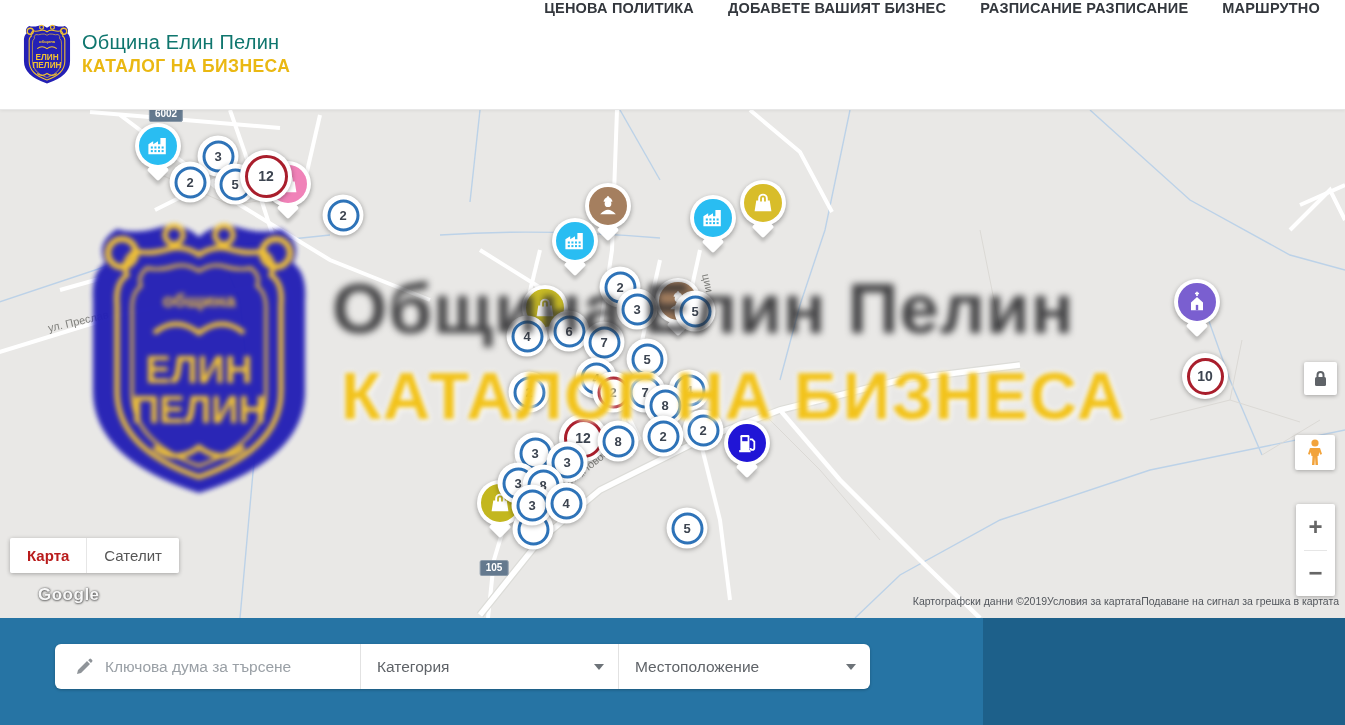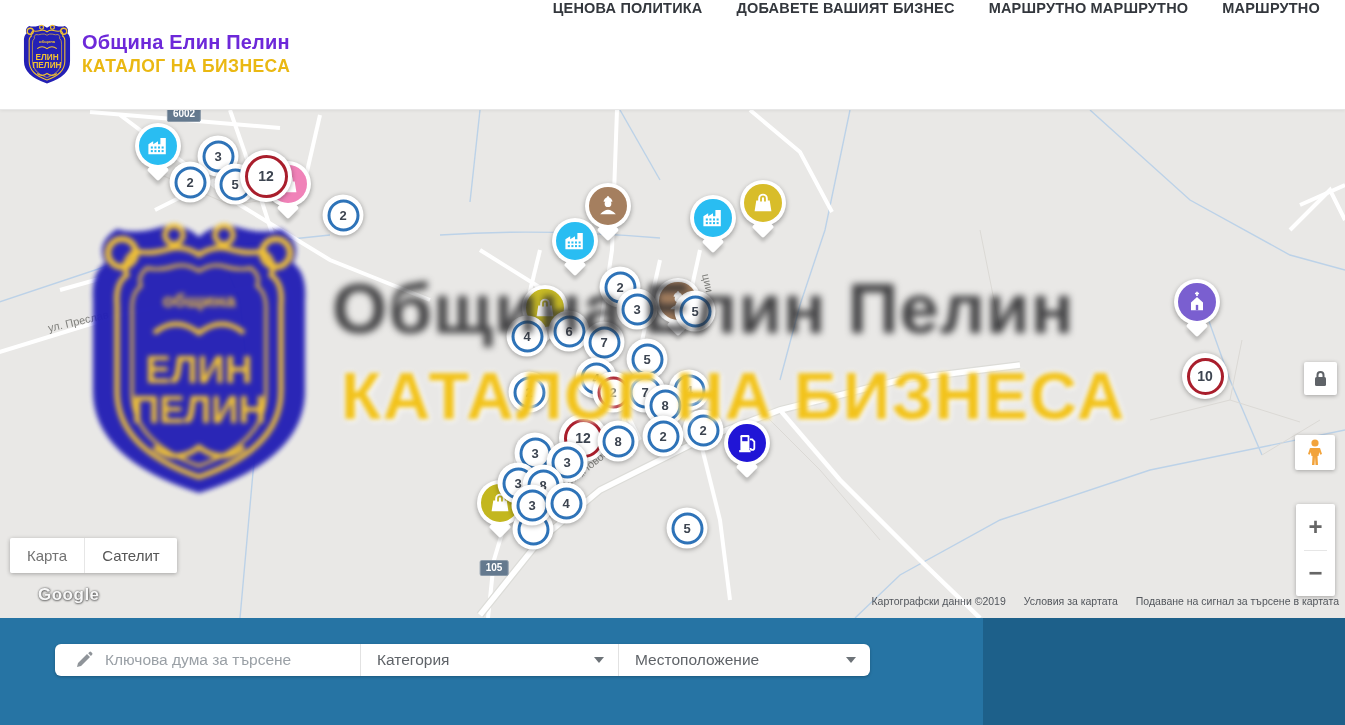--- a/index.html
+++ b/index.html
@@ -5,21 +5,21 @@
   * { margin:0; padding:0; box-sizing:border-box; }
   html,body { width:1345px; height:725px; overflow:hidden; font-family:"Liberation Sans", sans-serif; background:#fff; }
   #app { position:relative; width:1345px; height:725px; }
 
   
   .header { position:absolute; left:0; top:0; width:1345px; height:110px; background:#fff;
             border-bottom:1px solid #e7e7e7; box-shadow:0 1px 3px rgba(0,0,0,.06); z-index:40; }
   .brand { position:absolute; left:22px; top:22px; display:flex; align-items:center; }
   .brand-logo { width:50px; height:64px; }
   .brand-text { margin-left:10px; }
-  .brand-line1 { font-size:20px; font-weight:bold; color:#6d28d9; letter-spacing:.2px; }
+  .brand-line1 { font-size:20px; font-weight:normal; color:#0f766e; letter-spacing:.2px; }
   .brand-line2 { font-size:17.5px; font-weight:bold; color:#eab812; letter-spacing:.4px; margin-top:2px; }
   .main-nav { position:absolute; right:25px; top:0; height:110px; display:flex; align-items:flex-start; }
   .nav-item { font-size:14.5px; font-weight:bold; color:#33373d; margin-left:34px; cursor:pointer;
               letter-spacing:.2px; white-space:nowrap; text-decoration:none; }
 
   
   .map { position:absolute; left:0; top:110px; width:1345px; height:508px; background:#e9e8e6; overflow:hidden; }
   .map-svg { position:absolute; left:0; top:0; }
   .street-label { position:absolute; font-size:11px; color:#80807d; white-space:nowrap; transform-origin:left center; }
   .road-badge { position:absolute; background:#64798e; color:#fff; font-size:10px; font-weight:bold;
@@ -47,41 +47,41 @@
               filter:blur(3.5px); white-space:nowrap; letter-spacing:1px; }
   .wm-line2 { left:341px; top:248px; width:860px; font-size:66px; font-weight:bold; color:#f2c31c;
               filter:blur(2.2px); white-space:nowrap; letter-spacing:1.5px;
               text-shadow:0 0 6px rgba(255,255,255,.95), 0 0 2px rgba(255,255,255,.9), 2px 2px 3px rgba(255,255,255,.8); }
 
   
   .maptype { position:absolute; left:10px; top:428px; height:35px; display:flex; z-index:30;
              box-shadow:0 1px 4px rgba(0,0,0,.3); border-radius:2px; overflow:hidden; }
   .maptype-btn { background:#fff; height:35px; display:flex; align-items:center; padding:0 17px;
                  font-size:15px; cursor:pointer; border:none; }
-  .maptype-btn.active { font-weight:normal; color:#737373; }
+  .maptype-btn.active { font-weight:bold; color:#b91c1c; }
   .maptype-btn.inactive { color:#565656; border-left:1px solid #e6e6e6; }
   .google-logo { position:absolute; left:8px; top:475px; z-index:30; font-size:17px; font-weight:bold; letter-spacing:.5px;
                  color:rgba(255,255,255,.95);
                  text-shadow:0 0 2px rgba(90,90,90,.8), 0 1px 2px rgba(90,90,90,.7), 1px 0 2px rgba(90,90,90,.6);padding-left:30px; }
-  .attribution { position:absolute; right:6px; top:485px; z-index:30; display:flex; gap:18px;
+  .attribution { position:absolute; right:6px; top:485px; z-index:30; display:flex; 
                  font-size:10.5px; color:#52565c; }
   .attribution span { cursor:pointer; white-space:nowrap; }
   .ctl { position:absolute; background:#fff; border-radius:2px; box-shadow:0 1px 4px rgba(0,0,0,.3);
          display:flex; align-items:center; justify-content:center; cursor:pointer; z-index:30; }
   .ctl-lock { left:1304px; top:252px; width:33px; height:33px; }
   .ctl-pegman { left:1295px; top:325px; width:40px; height:35px; }
   .ctl-zoom { left:1296px; top:394px; width:39px; height:92px; flex-direction:column; z-index:30; }
   .zoom-btn { width:100%; height:46px; display:flex; align-items:center; justify-content:center;
               font-size:24px; font-weight:bold; color:#666; cursor:pointer; }
   .zoom-divider { width:23px; height:1px; background:#e6e6e6; }
 
   
   .searchbar { position:absolute; left:0; top:618px; width:1345px; height:107px; background:#2674a4; z-index:40; }
   .searchbar-right { position:absolute; left:983px; top:0; width:362px; height:107px; background:#1d608a; }
-  .search-form { position:absolute; left:55px; top:26px; width:815px; height:32px; background:#fff;
+  .search-form { position:absolute; left:55px; top:26px; width:815px; height:45px; background:#fff;
                  border-radius:6px; box-shadow:0 1px 3px rgba(0,0,0,.25); display:flex; align-items:stretch; }
   .sf-section { display:flex; align-items:center; position:relative; }
   .sf-keyword { width:305px; padding-left:20px; }
   .sf-select { border-left:1px solid #e2e2e2; padding:0 14px 0 16px; cursor:pointer; }
   .sf-cat { width:258px; }
   .sf-loc { width:252px; }
   .sf-input { border:none; outline:none; font-size:15.5px; color:#444; width:230px; margin-left:12px;
               font-family:"Liberation Sans", sans-serif; }
   .sf-input::placeholder { color:#9aa0a6; }
   .sf-select-label { font-size:15.5px; color:#5f6368; flex:1; }
@@ -110,21 +110,21 @@
         <path d="M70,232 q22,18 45,0 q23,18 45,0" fill="none" stroke="#f2c230" stroke-width="5"></path>
       </svg>
       <div class="brand-text">
         <div class="brand-line1">Община Елин Пелин</div>
         <div class="brand-line2">КАТАЛОГ НА БИЗНЕСА</div>
       </div>
     </div>
     <nav class="main-nav">
         <a class="nav-item">ЦЕНОВА ПОЛИТИКА</a>
         <a class="nav-item">ДОБАВЕТЕ ВАШИЯТ БИЗНЕС</a>
-        <a class="nav-item">МАРШРУТНО МАРШРУТНО</a>
+        <a class="nav-item">РАЗПИСАНИЕ РАЗПИСАНИЕ</a>
         <a class="nav-item">МАРШРУТНО</a>
       </nav>
   </div>
 
   <div class="map">
     <svg class="map-svg" width="1345" height="508" viewBox="0 0 1345 508">
 
       <g stroke="#bcd2e8" stroke-width="1.4" fill="none">
         <path d="M240,508 L255,340 L240,190 L210,120"></path>
         <path d="M-10,195 L140,145 L330,125"></path>
@@ -170,21 +170,21 @@
       <path d="M780,300 L840,370 L920,450 L980,508" stroke="#ffffff" stroke-width="4.5" fill="none"></path>
       <path d="M700,330 L720,410 L730,490" stroke="#ffffff" stroke-width="4" fill="none"></path>
     </svg>
 
     <div id="street-labels">
         <div class="street-label" style="left: 48px; top: 212px; transform: rotate(-13deg);">ул. Преслав</div>
         <div class="street-label" style="left: 560px; top: 372px; transform: rotate(-38deg);">бул. „Новосел</div>
         <div class="street-label" style="left: 706px; top: 158px; transform: rotate(78deg);">ции</div>
       </div>
     <div id="road-badges">
-        <div class="road-badge" style="left: 184px; top: 4px;">6002</div>
+        <div class="road-badge" style="left: 166px; top: 4px;">6002</div>
         <div class="road-badge" style="left: 494px; top: 458px;">105</div>
       </div>
 
     <div class="marker-layer" id="marker-layer">
         <div class="pin" style="left: 158px; top: 46px;">
           <div class="pin-ic" style="background: rgb(41, 189, 242);">
             <svg viewBox="0 0 20 20">
               <path fill="#fff" d="M2,17 V8.6 L6,6.2 V8.6 L10,6.2 V8.6 H12 V3.5 h4.5 V17 z"></path>
               <g fill="#29bdf2">
                 <rect x="4" y="10.5" width="1.7" height="1.7"></rect>
@@ -418,21 +418,21 @@
 
     <div class="maptype">
       <button class="maptype-btn active">Карта</button>
       <button class="maptype-btn inactive">Сателит</button>
     </div>
 
     <div class="google-logo">Google</div>
     <div class="attribution" id="attribution">
         <span>Картографски данни ©2019</span>
         <span>Условия за картата</span>
-        <span>Подаване на сигнал за търсене в картата</span>
+        <span>Подаване на сигнал за грешка в картата</span>
       </div>
 
     <div class="ctl ctl-lock">
       <svg width="15" height="17" viewBox="0 0 15 17">
         <rect x="2" y="7" width="11" height="9" rx="1.5" fill="#5f6368"></rect>
         <path d="M4.5,7 V5 a3,3 0 0 1 6,0 V7" fill="none" stroke="#5f6368" stroke-width="2"></path>
       </svg>
     </div>
     <div class="ctl ctl-pegman">
       <svg width="16" height="27" viewBox="0 0 16 27">

